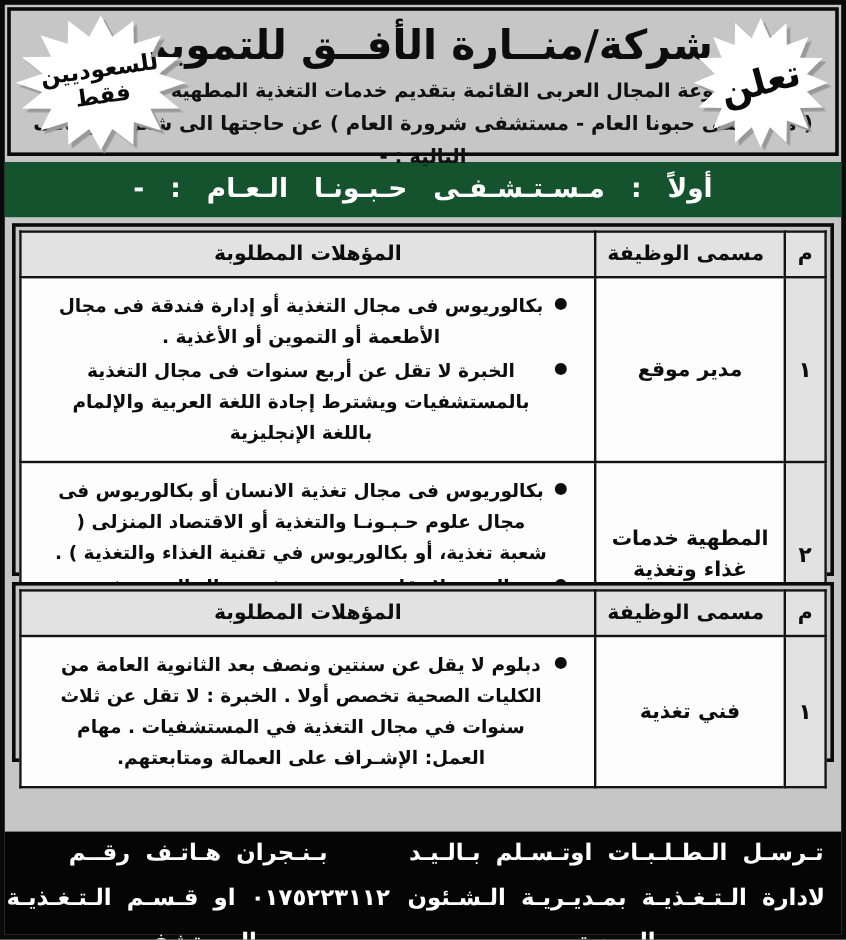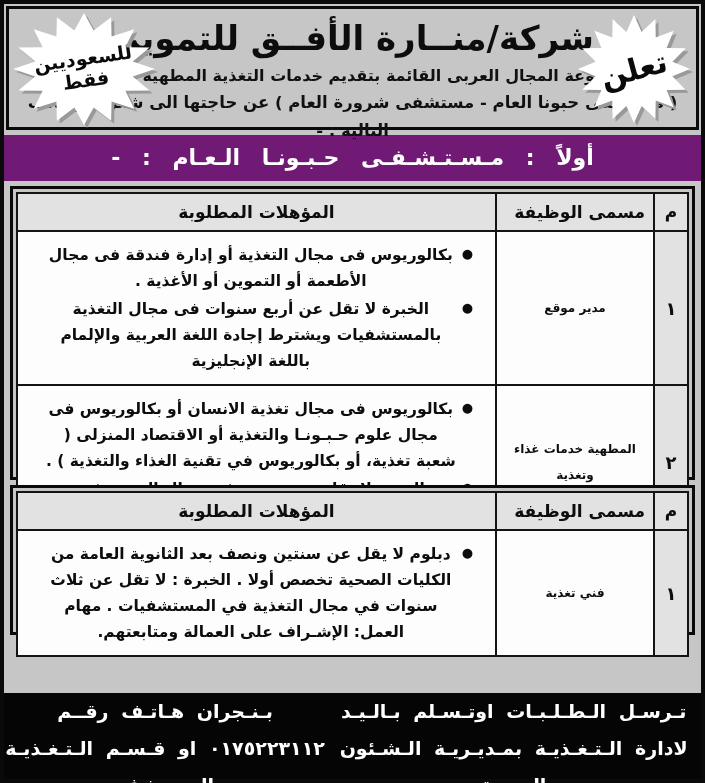--- a/index.html
+++ b/index.html
@@ -58,21 +58,21 @@
     font-size:30px;color:#0a0a0a;transform:rotate(-15deg);
   }
   .badge-saudis{left:4px;top:4px;width:142px;height:112px;}
   .badge-saudis .star-text{
     transform:rotate(-8deg);text-align:center;line-height:22px;
     font-size:19px;color:#0a0a0a;
   }
   
   .section-bar{
     margin-top:5px;
-    background:#701a75;
+    background:#14532d;
     color:#ffffff;
     text-align:center;
     font-size:22px;
     height:46px;line-height:46px;
     word-spacing:14px;
     letter-spacing:.5px;
   }
   
   .table-wrap{
     box-sizing:border-box;
@@ -88,26 +88,26 @@
     table-layout:fixed;
   }
   th,td{border:2px solid #141414;color:#0d0d0d;}
   th{
     background:#e2e2e2;
     font-size:17px;
     height:34px;
     font-weight:bold;
   }
   th.h-quals{text-align:center;}
-  th.h-job{text-align:right;padding-right:8px;}
+  th.h-job{padding-right:8px;}
   th.h-num{text-align:center;}
   col.c-num{width:34px;}
   col.c-job{width:158px;}
   td.num{background:#e2e2e2;text-align:center;font-size:18px;}
-  td.job{text-align:center;font-size:12px;line-height:26px;padding:0 6px;}
+  td.job{text-align:center;font-size:17px;line-height:26px;padding:0 6px;}
   td.quals{padding:8px 10px 8px 14px;vertical-align:middle;}
   .qual{display:flex;align-items:flex-start;margin:2px 12px;}
   .qual-bullet{flex:0 0 auto;font-size:13px;line-height:24px;margin-left:4px;}
   .qual-bullet::before{content:"●";}
   .qual-text{flex:1 1 auto;text-align:center;font-size:15.5px;line-height:26px;}
   .t1{height:294px;}
   .t2{height:150px;}
   
   .ad-footer{
     margin-top:auto;

